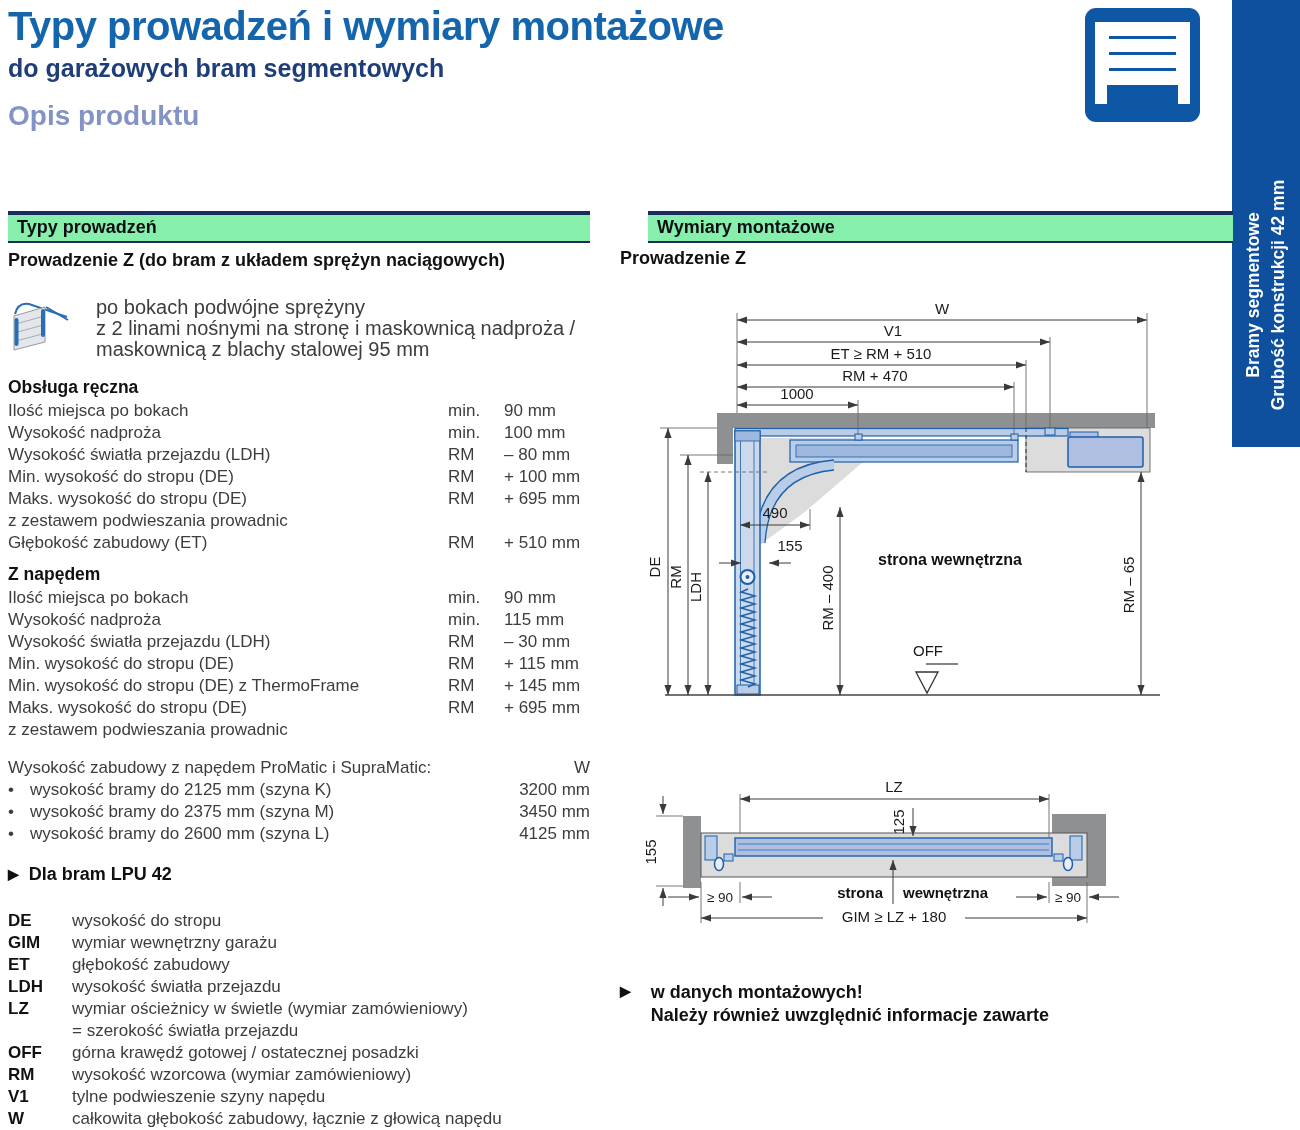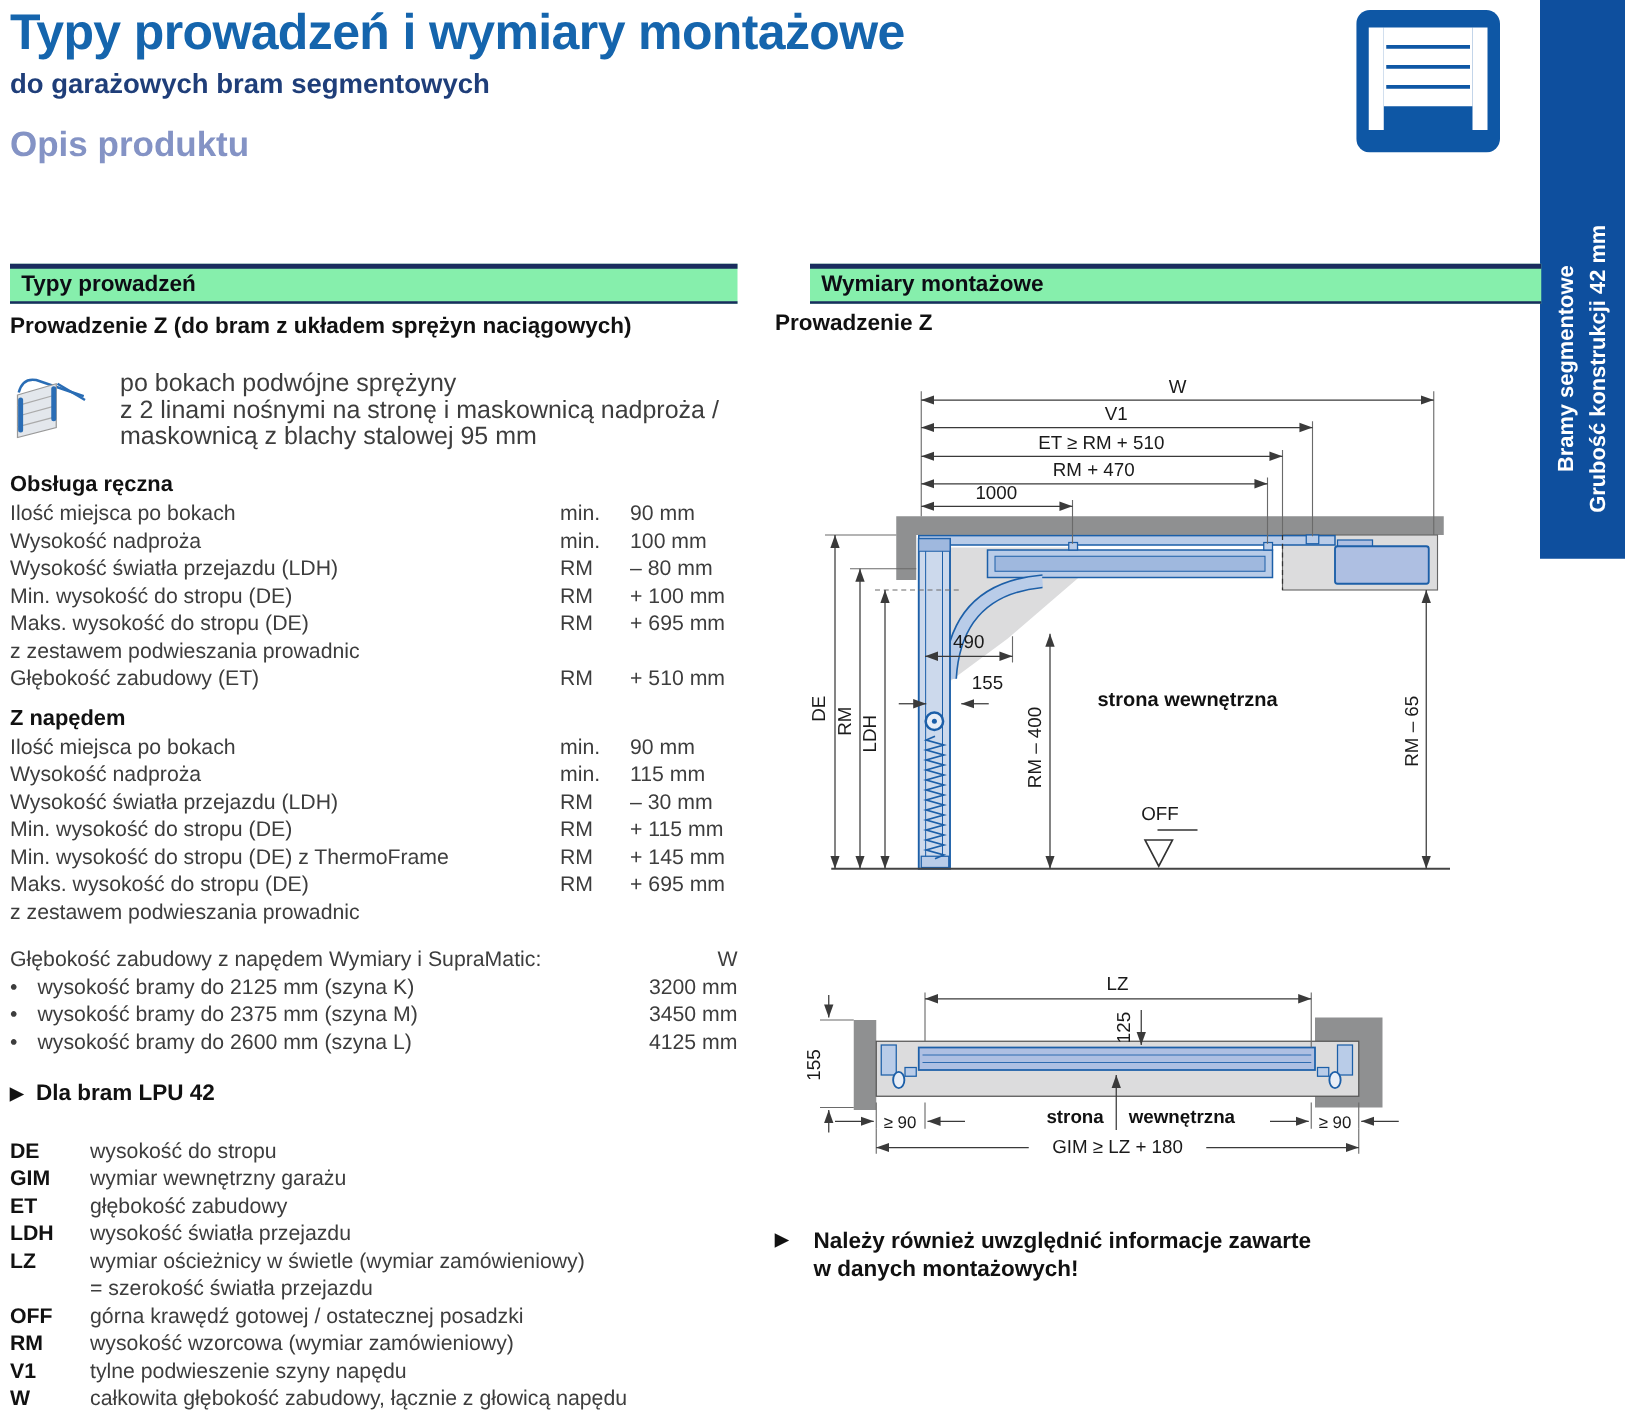--- a/index.html
+++ b/index.html
@@ -2,21 +2,21 @@
 <html><head>
 <meta charset="utf-8">
 <style>
   html,body{margin:0;padding:0;}
   body{
     width:1300px;height:1130px;position:relative;background:#ffffff;
     font-family:"Liberation Sans", sans-serif;color:#3d3d3d;overflow:hidden;
   }
   
   .title{position:absolute;left:8px;top:4px;font-size:40px;font-weight:bold;color:#1565ad;letter-spacing:-0.5px;}
-  .subtitle{position:absolute;left:8px;top:54px;font-size:22px;font-weight:bold;color:#1f3e79;}
+  .subtitle{position:absolute;left:8px;top:54px;font-size:25px;font-weight:bold;color:#1f3e79;}
   .opis{position:absolute;left:8px;top:100px;font-size:28px;font-weight:bold;color:#8493c5;}
   .big-icon{position:absolute;left:1085px;top:8px;}
   
   .banner{position:absolute;left:1232px;top:0;width:68px;height:447px;background:#0e4f9e;}
   .banner-text{
     position:absolute;left:34px;top:295px;transform:translate(-50%,-50%) rotate(-90deg);
     white-space:nowrap;text-align:center;color:#ffffff;font-weight:bold;font-size:17.5px;line-height:1.45;
   }
   
   .col-left{position:absolute;left:8px;top:211px;width:582px;}
@@ -178,21 +178,21 @@
         <span class="val">+ 695 mm</span>
       </div>
     <div class="trow">
         <span>z zestawem podwieszania prowadnic</span>
         <span></span>
         <span class="val"></span>
       </div>
   </div>
 
   <div class="depth-head">
-    <span>Głębokość zabudowy z napędem Wymiary i SupraMatic:</span>
+    <span>Wysokość zabudowy z napędem ProMatic i SupraMatic:</span>
     <span class="val">W</span>
   </div>
   <div>
     <div class="brow">
         <span>•</span>
         <span>wysokość bramy do 2125 mm (szyna K)</span>
         <span class="val">3200 mm</span>
       </div>
     <div class="brow">
         <span>•</span>
@@ -431,17 +431,17 @@
       <line class="ext" x1="467" y1="133" x2="467" y2="153"></line>
       <line class="dim" x1="81" y1="148" x2="203" y2="148" marker-start="url(#ah)"></line>
       <line class="dim" x1="345" y1="148" x2="467" y2="148" marker-end="url(#ah)"></line>
       <text class="dimtxt" x="274" y="152" text-anchor="middle">GIM ≥ LZ + 180</text>
     </g>
   </svg>
 
   <div class="note">
     <span class="tri">▶</span>
     <div>
+      <div>w danych montażowych!</div>
       <div>Należy również uwzględnić informacje zawarte</div>
-      <div>w danych montażowych!</div>
     </div>
   </div>
 </div>
 
 </body></html>

